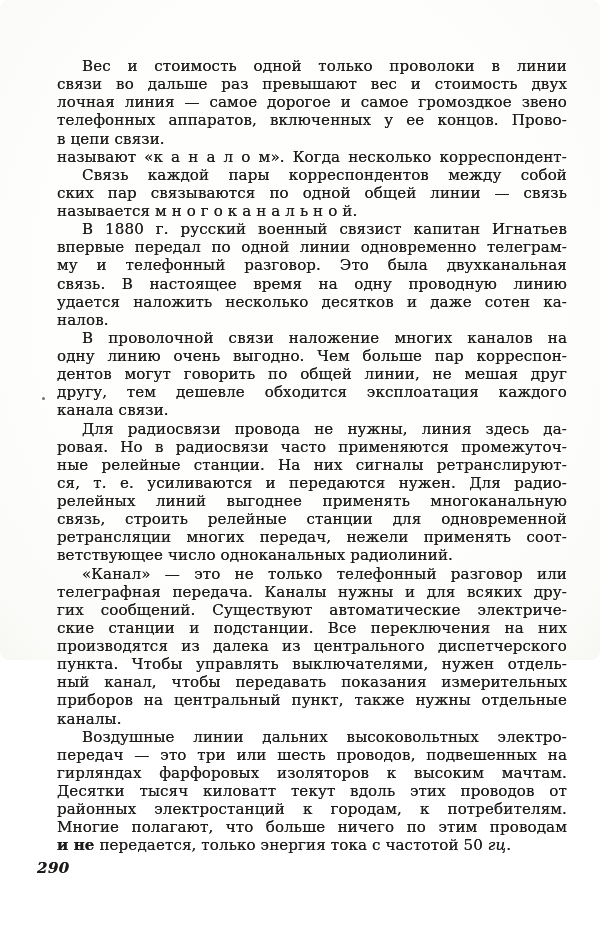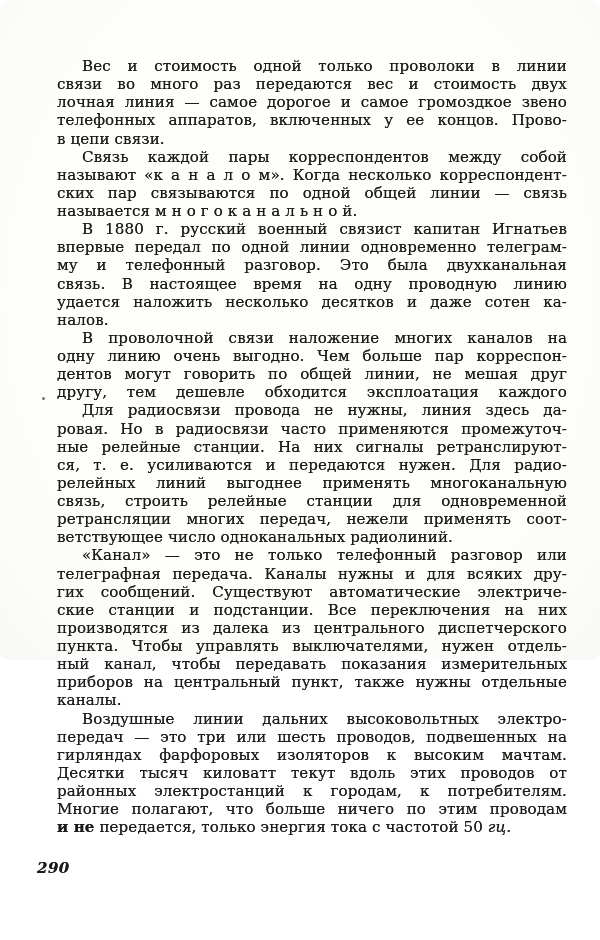--- a/index.html
+++ b/index.html
@@ -72,47 +72,48 @@
   }
 </style>
 </head>
 <body>
 
 <div class="page">
   <div class="textblock">
 
     <div class="par">
       <div class="ln ind">Вес и стоимость одной только проволоки в линии</div>
-      <div class="ln">связи во много раз передаются вес и стоимость двух</div>
+      <div class="ln">связи во дальше раз превышают вес и стоимость двух</div>
       <div class="ln">лочная линия — самое дорогое и самое громоздкое звено</div>
       <div class="ln">телефонных аппаратов, включенных у ее концов. Прово-</div>
       <div class="ln end">в цепи связи.</div>
     </div>
 
     <div class="par">
+      <div class="ln">называют «к а н а л о м». Когда несколько корреспондент-</div>
       <div class="ln ind">Связь каждой пары корреспондентов между собой</div>
-      <div class="ln">называют «к а н а л о м». Когда несколько корреспондент-</div>
       <div class="ln">ских пар связываются по одной общей линии — связь</div>
       <div class="ln end">называется м н о г о к а н а л ь н о й.</div>
     </div>
 
     <div class="par">
       <div class="ln ind">В 1880 г. русский военный связист капитан Игнатьев</div>
       <div class="ln">впервые передал по одной линии одновременно телеграм-</div>
       <div class="ln">му и телефонный разговор. Это была двухканальная</div>
       <div class="ln">связь. В настоящее время на одну проводную линию</div>
       <div class="ln">удается наложить несколько десятков и даже сотен ка-</div>
       <div class="ln end">налов.</div>
     </div>
 
     <div class="par">
       <div class="ln ind">В проволочной связи наложение многих каналов на</div>
       <div class="ln">одну линию очень выгодно. Чем больше пар корреспон-</div>
       <div class="ln">дентов могут говорить по общей линии, не мешая друг</div>
       <div class="ln">другу, тем дешевле обходится эксплоатация каждого</div>
+      <div class="ln end">канала связи.</div>
     </div>
 
     <div class="par">
       <div class="ln ind">Для радиосвязи провода не нужны, линия здесь да-</div>
       <div class="ln">ровая. Но в радиосвязи часто применяются промежуточ-</div>
       <div class="ln">ные релейные станции. На них сигналы ретранслируют-</div>
       <div class="ln">ся, т. е. усиливаются и передаются нужен. Для радио-</div>
       <div class="ln">релейных линий выгоднее применять многоканальную</div>
       <div class="ln">связь, строить релейные станции для одновременной</div>
       <div class="ln">ретрансляции многих передач, нежели применять соот-</div>

